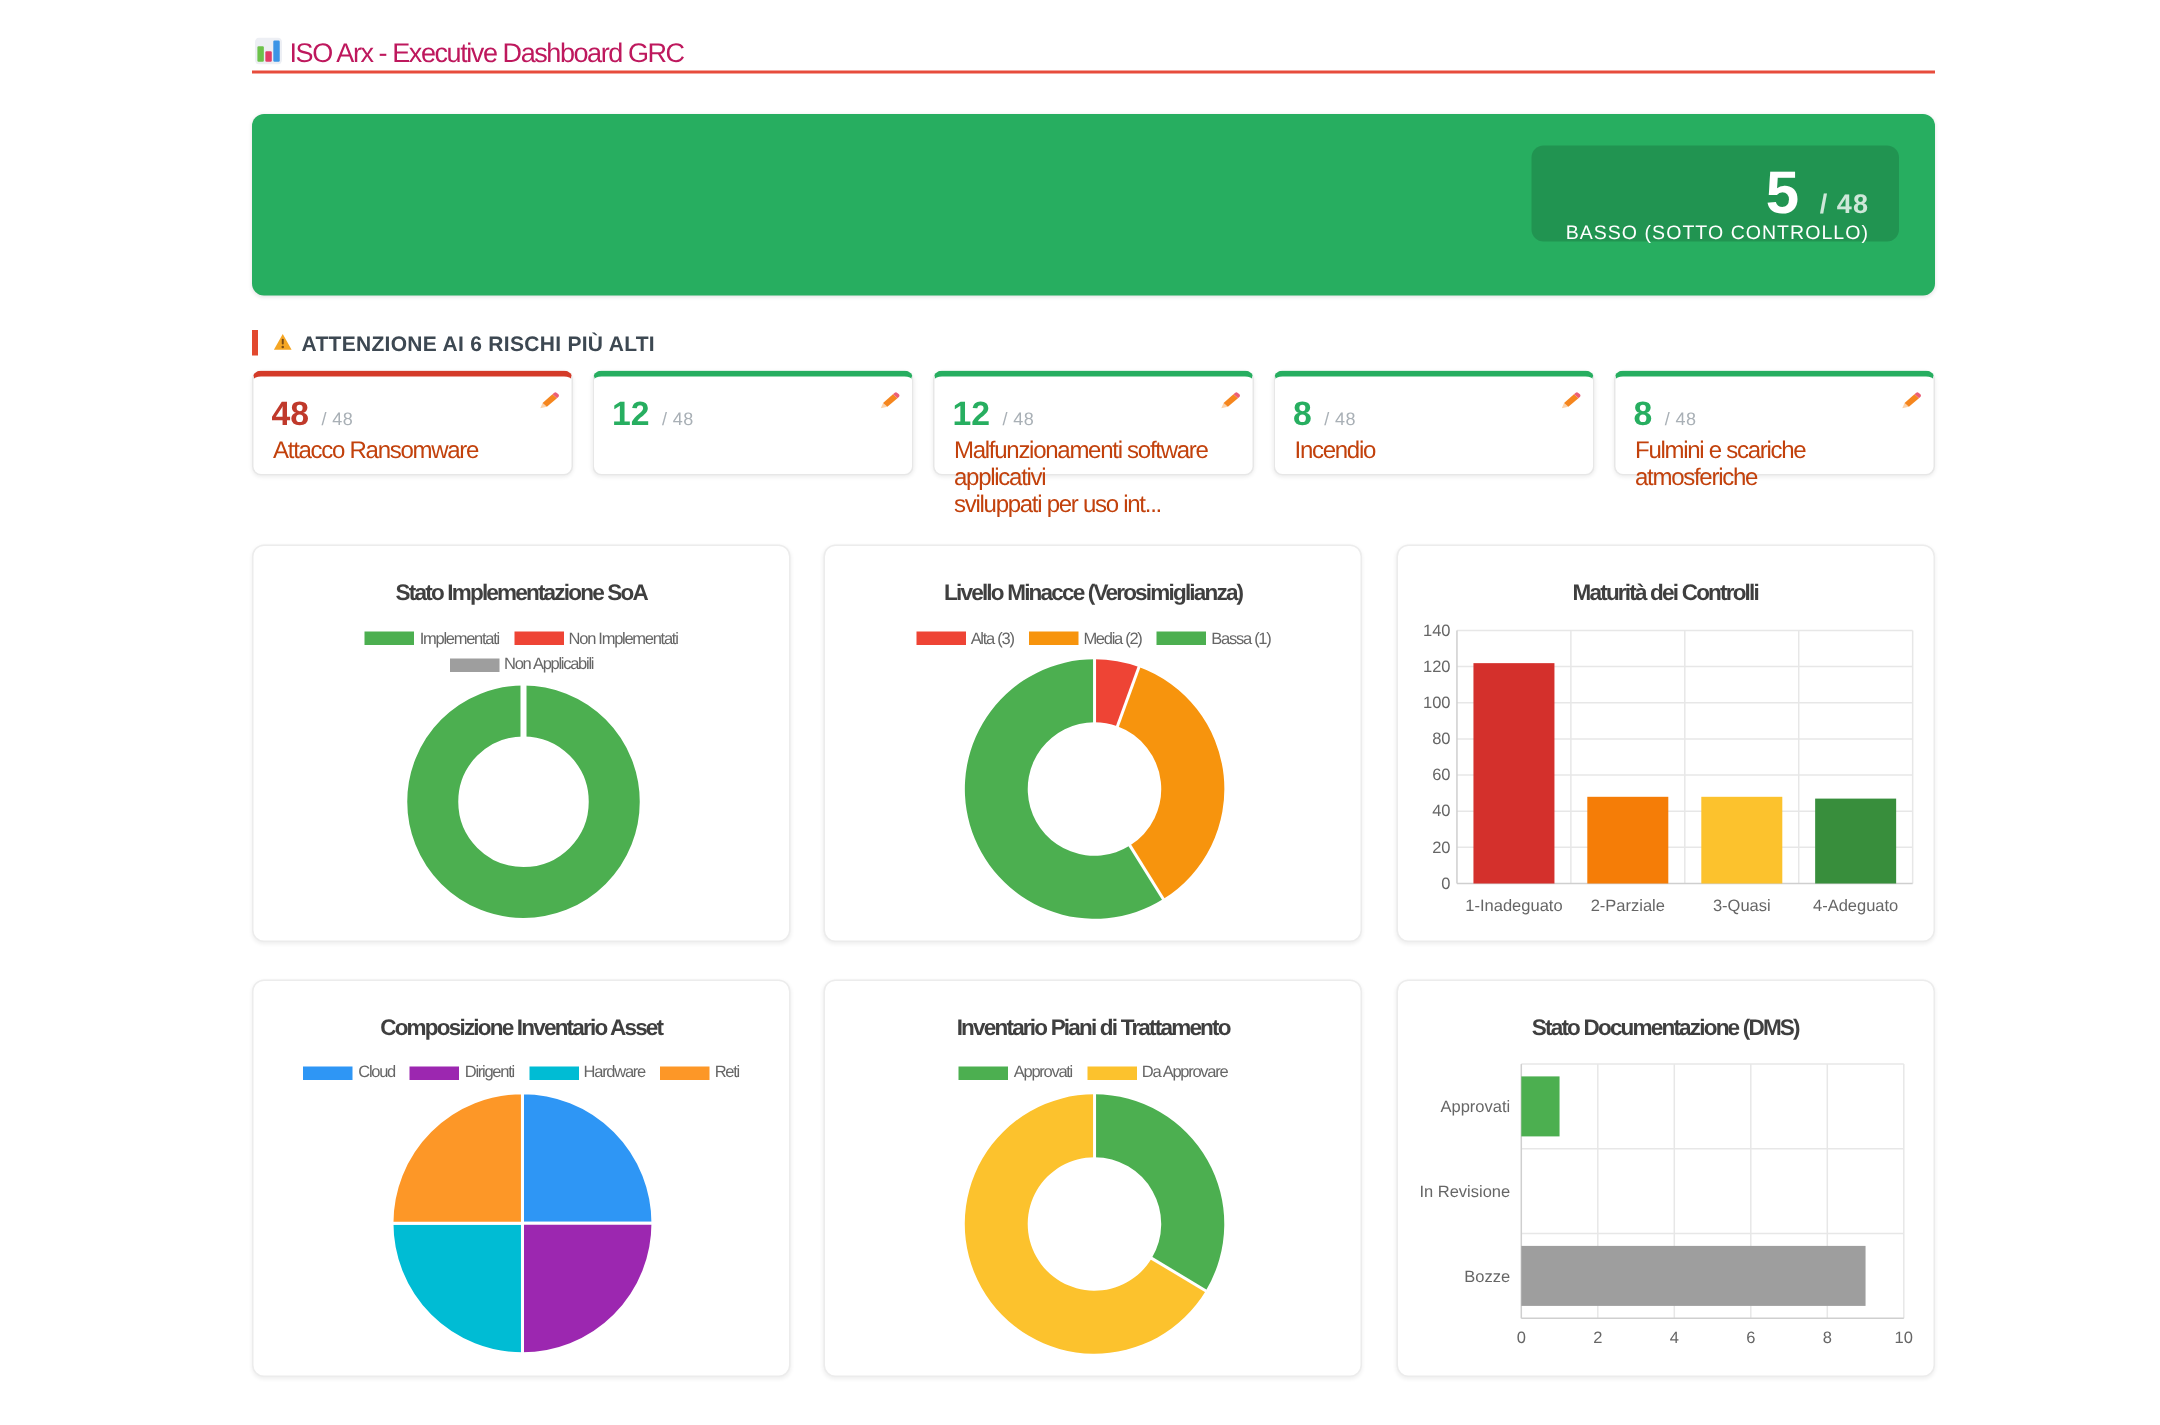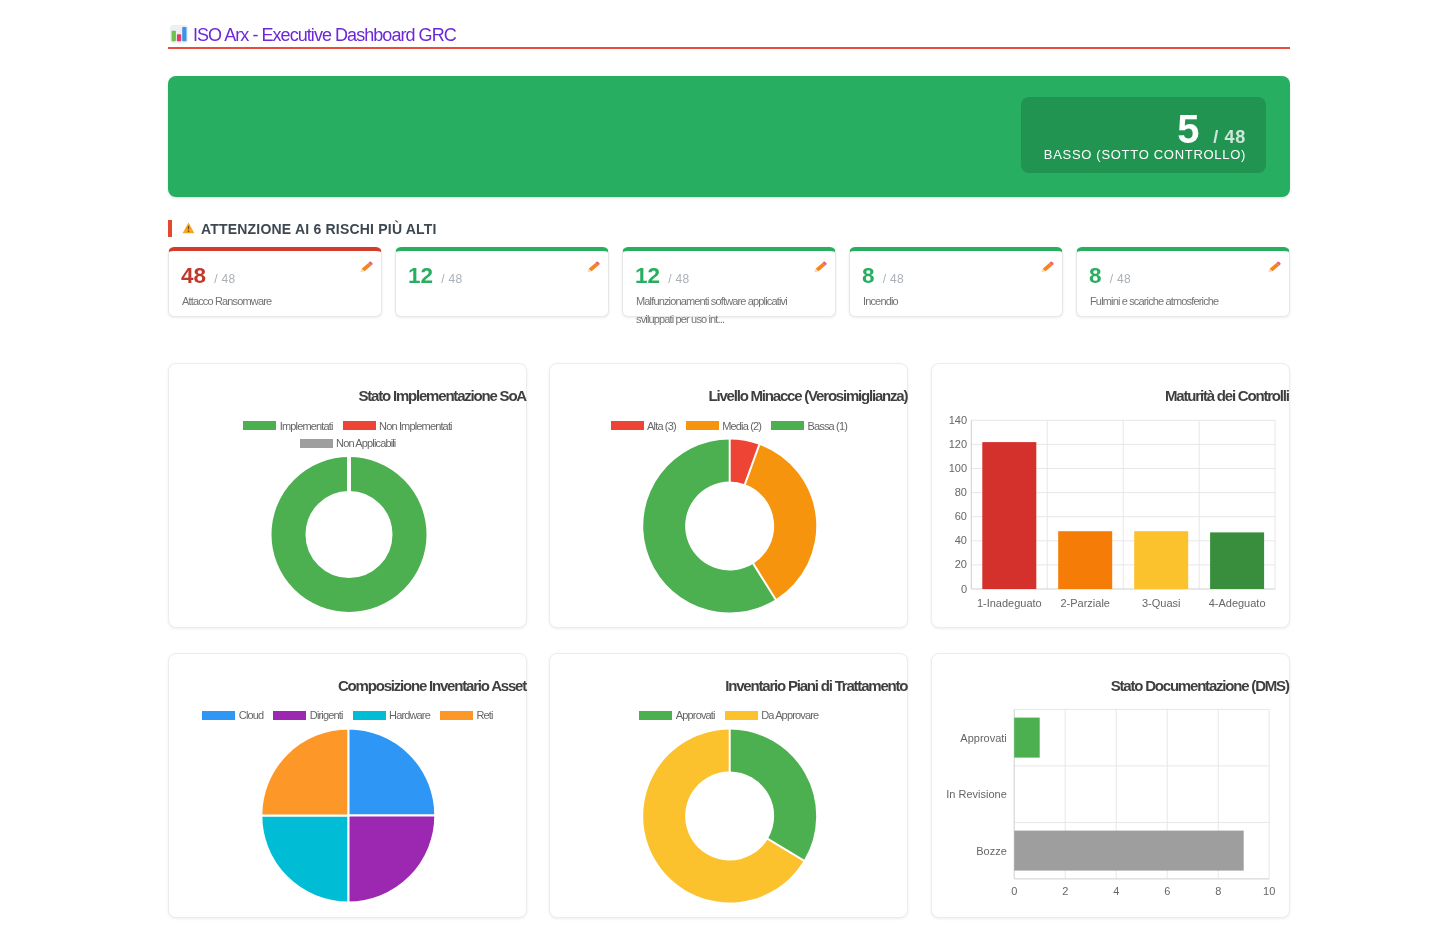--- a/index.html
+++ b/index.html
@@ -1,39 +1,39 @@
 <!DOCTYPE html>
 <html><head>
 <meta charset="utf-8">
 <style>
 *{margin:0;padding:0;box-sizing:border-box}
 html,body{width:1440px;height:950px;background:#fff;font-family:"Liberation Sans",sans-serif;position:relative;overflow:hidden}
 .abs{position:absolute}
-.hdr-title{left:193px;top:26px;font-size:18px;letter-spacing:-0.95px;color:#6d28d9;line-height:19px}
+.hdr-title{left:193px;top:26px;font-size:18px;letter-spacing:-0.95px;color:#be185d;line-height:19px}
 .hr{left:168px;top:47px;width:1122px;height:2px;background:#e74c3c}
 .banner{left:168px;top:76px;width:1122px;height:121px;background:#27ae60;border-radius:8px;box-shadow:0 1px 3px rgba(0,0,0,.12)}
 .banner h1{position:absolute;left:23px;top:33px;font-size:26px;letter-spacing:-2.3px;line-height:26px;color:#fff;font-weight:bold}
 .banner p{position:absolute;left:24px;top:65.5px;font-size:14.5px;letter-spacing:-0.78px;line-height:14.5px;color:#fff}
-.scorebox{position:absolute;right:24px;top:21px;width:245px;height:76px;background:rgba(0,0,0,.15);border-radius:8px;text-align:center;padding-right:20px;color:#fff}
+.scorebox{position:absolute;right:24px;top:21px;width:245px;height:64px;background:rgba(0,0,0,.15);border-radius:8px;text-align:center;padding-right:20px;color:#fff}
 .scorebox .l1{position:absolute;right:20px;top:12px;line-height:40px;white-space:nowrap}
 .scorebox .big{font-size:40px;font-weight:bold;vertical-align:baseline}
 .scorebox .den{font-size:18px;font-weight:bold;color:rgba(255,255,255,.78);margin-left:8px;letter-spacing:.7px}
 .scorebox .l2{position:absolute;right:20px;top:49.5px;font-size:13px;font-weight:normal;letter-spacing:.7px;line-height:15px;white-space:nowrap}
 .secbar{left:168px;top:220px;width:4px;height:17px;background:#e2492f}
 .sechead{left:201px;top:222px;font-size:14px;font-weight:bold;letter-spacing:.2px;color:#3d4852;line-height:14px}
 .warn{left:182px;top:222px}
 .kpi{top:247px;width:214px;height:70px;background:#fff;border:1px solid #e7e7e7;border-top:4px solid #27ae60;border-radius:6px;box-shadow:0 1px 3px rgba(0,0,0,.08)}
 .kpi.red{border-top-color:#d43b29}
 .kpi .num{position:absolute;left:12px;top:12px;font-size:22.5px;font-weight:bold;color:#27ae60;line-height:26px}
 .kpi.red .num{color:#c0392b}
 .kpi .den{font-size:12px;font-weight:normal;color:#a9b0b6;margin-left:2px;letter-spacing:.3px}
-.kpi .desc{position:absolute;left:13px;top:40.5px;right:6px;font-size:11px;letter-spacing:-0.85px;line-height:18px;color:#737373}
+.kpi .desc{position:absolute;left:13px;top:40.5px;right:6px;font-size:16px;letter-spacing:-0.85px;line-height:18px;color:#c2410c}
 .kpi .pen{position:absolute;right:7px;top:10px}
 .card{width:359px;height:264.5px;background:#fff;border:1px solid #ececec;border-radius:8px;box-shadow:0 1px 3px rgba(0,0,0,.07)}
-.ctitle{position:absolute;left:0;width:100%;text-align:right;top:24px;font-size:15px;letter-spacing:-1.2px;font-weight:bold;color:#3f3f3f;line-height:15px}
+.ctitle{position:absolute;left:0;width:100%;text-align:center;top:24px;font-size:15px;letter-spacing:-1.2px;font-weight:bold;color:#3f3f3f;line-height:15px}
 .leg{position:absolute;left:0;width:100%;display:flex;justify-content:center;align-items:center;gap:10px;font-size:11px;letter-spacing:-0.85px;color:#666;height:10px}
 .li{display:flex;align-items:center;gap:3.5px;white-space:nowrap}
 .sw{display:inline-block;width:33px;height:9px}
 svg.chart{position:absolute;left:0;top:0}
 </style>
 </head>
 <body>
 
 <svg class="abs" style="left:170px;top:25px" width="18" height="18" viewBox="0 0 18 18">
 <rect x="0" y="0" width="18" height="18" rx="3" fill="#edeff4"></rect>

